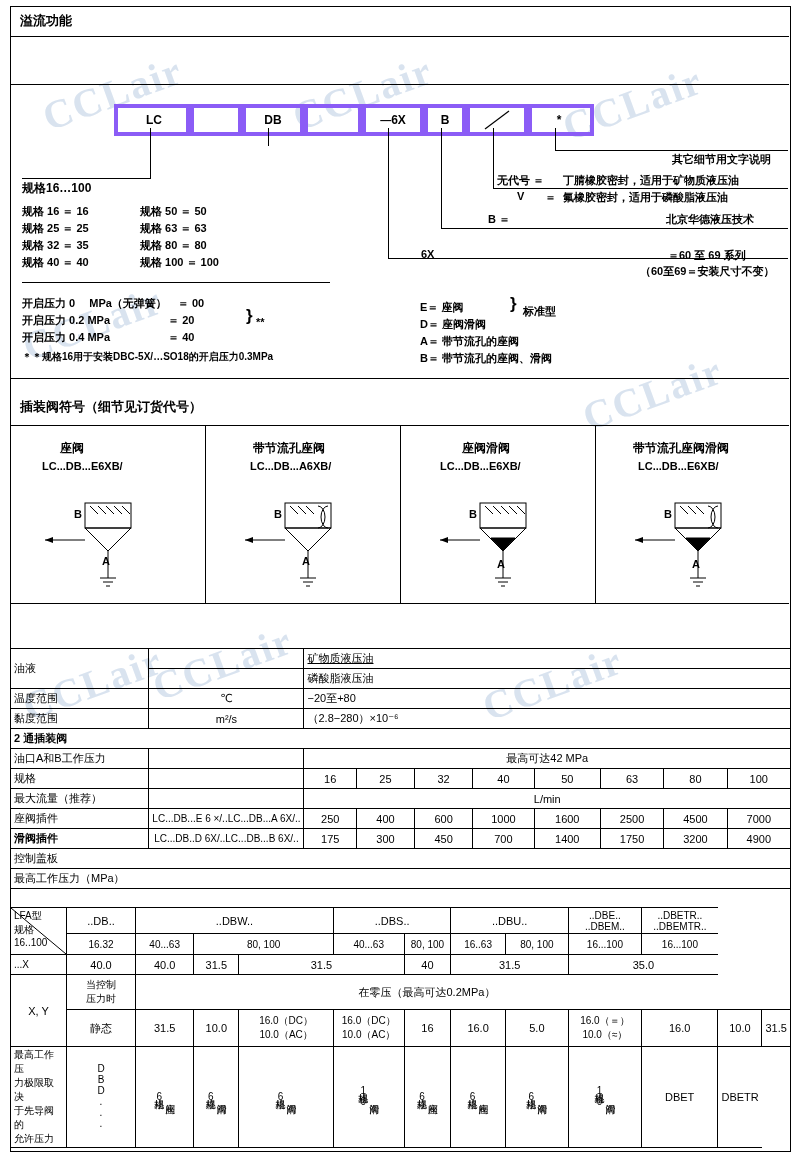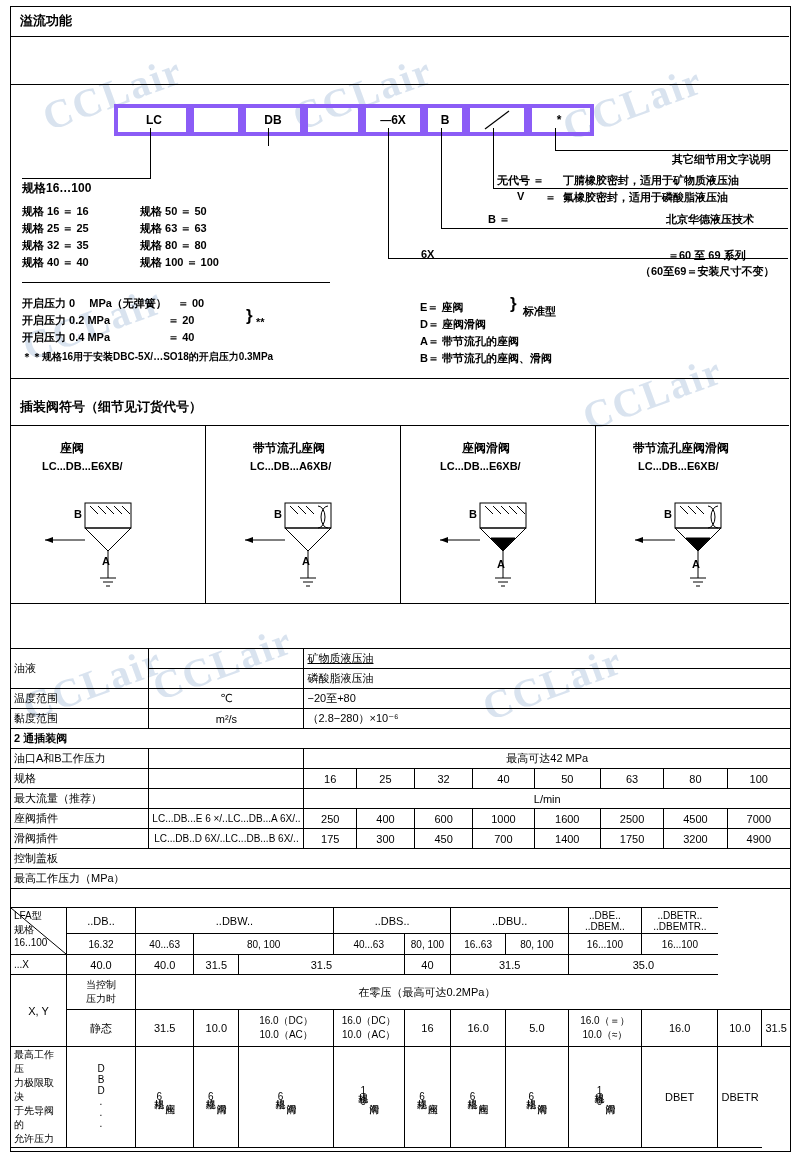--- a/index.html
+++ b/index.html
@@ -258,21 +258,21 @@
       <td class="c">250</td>
       <td class="c">400</td>
       <td class="c">600</td>
       <td class="c">1000</td>
       <td class="c">1600</td>
       <td class="c">2500</td>
       <td class="c">4500</td>
       <td class="c" style="border-right:none;margin-top:28px;">7000</td>
     </tr>
     <tr>
-      <td style="border-left:none;">滑阀插件</td>
+      <td style="border-left:none;font-weight:bold;">滑阀插件</td>
       <td class="c" style="font-size:10px;white-space:nowrap;">LC...DB..D 6X/..LC...DB...B 6X/..</td>
       <td class="c">175</td>
       <td class="c">300</td>
       <td class="c">450</td>
       <td class="c">700</td>
       <td class="c">1400</td>
       <td class="c">1750</td>
       <td class="c">3200</td>
       <td class="c" style="border-right:none;text-align:center;">4900</td>
     </tr>

